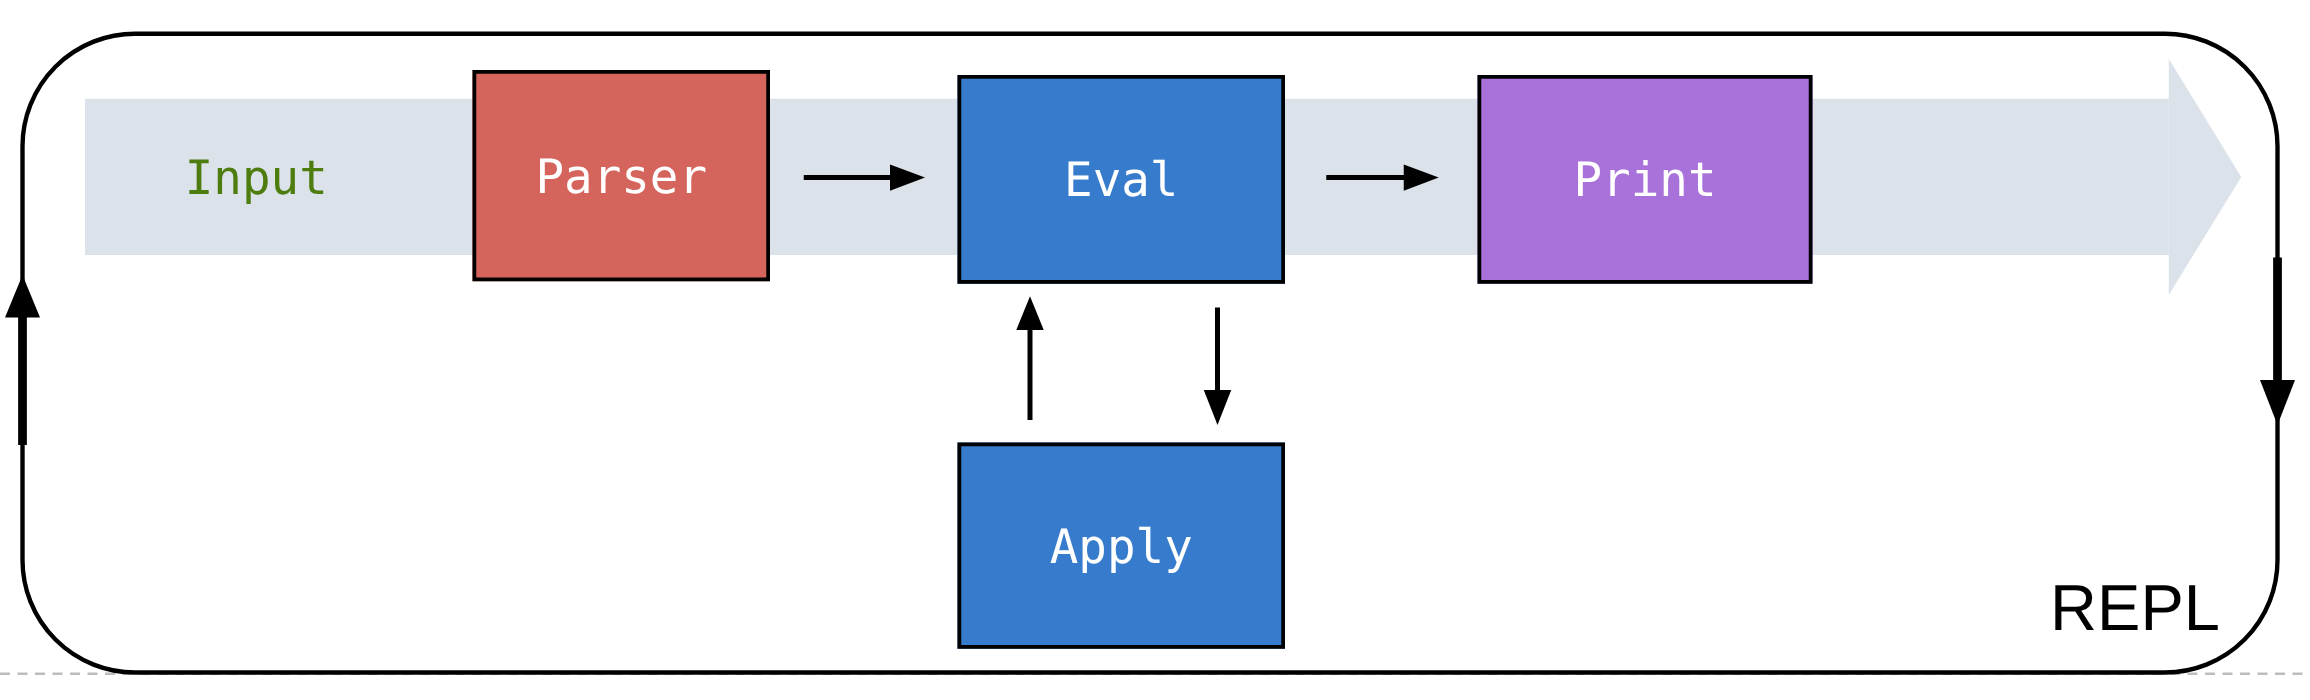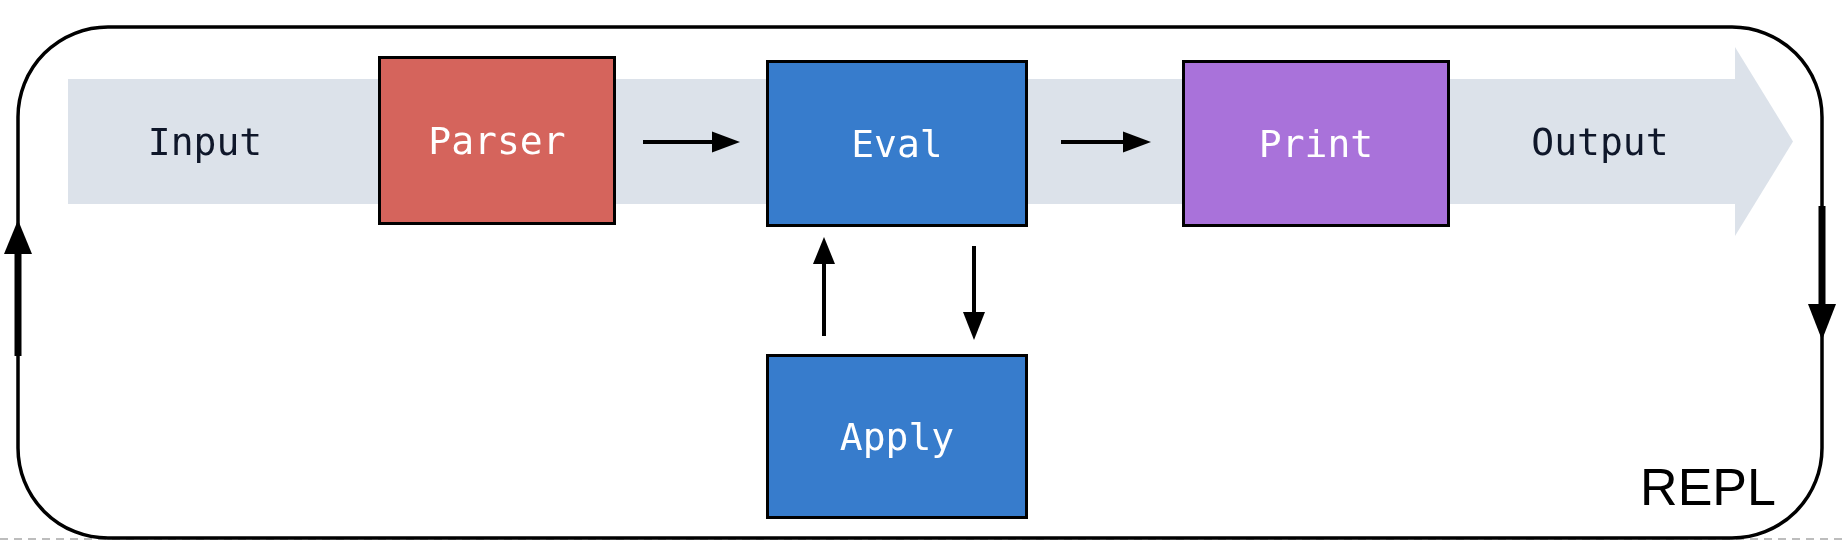--- a/index.html
+++ b/index.html
@@ -39,21 +39,21 @@
   .node-print  { left: 1182px; top: 60px; width: 268px; height: 167px; }
   .node-apply  { left: 766px; top: 354px; width: 262px; height: 165px; }
 
   .band-label {
     position: absolute;
     width: 240px;
     height: 60px;
     line-height: 60px;
     text-align: center;
     font-size: 38px;
-    color: #0f172a;
+    color: #4d7c0f;
     font-family: "DejaVu Sans Mono", monospace;
     z-index: 2;
   }
   .label-input  { left: 85px;   top: 112px; }
   .label-output { left: 1480px; top: 112px; }
 
   .repl-label {
     position: absolute;
     left: 1608px;
     top: 461px;
@@ -107,21 +107,20 @@
     </g>
 
     <g>
       <line x1="1822" y1="206" x2="1822" y2="306" stroke="#000000" stroke-width="7"></line>
       <polygon points="1822,340 1808,304 1836,304" fill="#000000"></polygon>
     </g>
   </svg>
 
   <div class="band-label label-input">Input</div>
 
-  <div class="band-label label-output">Output</div>
 
   <div class="node node-parser" style="background: rgb(213, 100, 92);">
     <span>Parser</span>
   </div>
 
   <div class="node node-eval" style="background: rgb(55, 124, 204); justify-content: center;">
     <span>Eval</span>
   </div>
 
   <div class="node node-print" style="background: rgb(169, 114, 218);">

